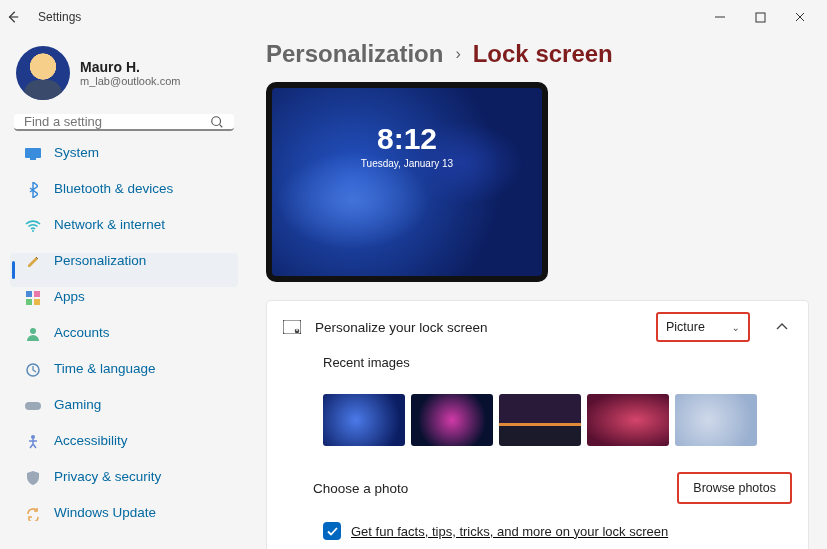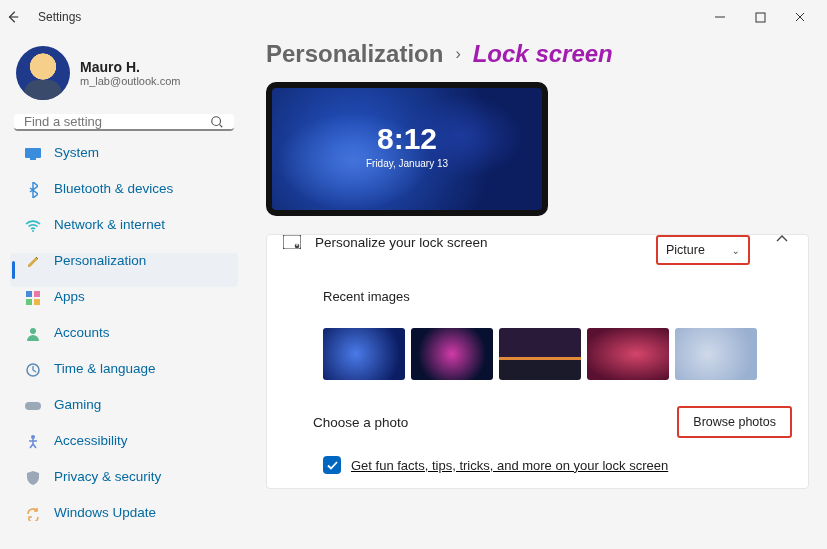--- a/index.html
+++ b/index.html
@@ -21,29 +21,29 @@
   .search .sicon { color:#555; }
   .nav { display:flex; flex-direction:column; gap:2px; margin-top:6px;}
   .nav-item { display:flex; height:34px; padding:0 10px 0 14px; border-radius:4px; font-size:13.5px; color:#0369a1; position:relative;}
   .nav-item.active { background:#eceff3;}
   .nav-item.active::before { content:""; position:absolute; left:2px; top:8px; bottom:8px; width:3px; background:#1a6fdc; border-radius:2px;}
   .nav-item .nicon { width:18px; height:18px; margin-right:12px; display:inline-flex; align-items:center; justify-content:center; font-size:14px;}
   .main { flex:1; padding: 6px 18px 0 18px; overflow:auto;}
   .crumb { display:flex; align-items:center; gap:12px; margin-bottom:14px;}
   .crumb .c1 { font-size:24px; color:#666; font-weight:600;}
   .crumb .chev { font-size:16px; color:#666;}
-  .crumb .c2 { font-size:24px; font-weight:600; color:#a21caf;font-style:italic;}
-  .preview { width: 282px; height: 134px; border-radius:10px; background: radial-gradient(circle at 30% 50%, #2556c8, #0c1e60 70%); border:6px solid #111; position:relative; margin-bottom:18px; display:flex; flex-direction:column; align-items:center; justify-content:flex-start; color:#fff; padding-top:34px;}
+  .crumb .c2 { font-size:24px; font-weight:600; color:#7f1d1d;}
+  .preview { width: 282px; height: 200px; border-radius:10px; background: radial-gradient(circle at 30% 50%, #2556c8, #0c1e60 70%); border:6px solid #111; position:relative; margin-bottom:18px; display:flex; flex-direction:column; align-items:center; justify-content:flex-start; color:#fff; padding-top:34px;}
   .preview::before{content:"";position:absolute;inset:0;border-radius:6px;background:
     radial-gradient(ellipse 110px 70px at 30% 60%, rgba(80,130,230,.7), transparent 70%),
     radial-gradient(ellipse 90px 60px at 70% 40%, rgba(30,60,160,.9), transparent 70%);}
   .preview .ptime { font-size:30px; font-weight:600; position:relative;}
   .preview .pdate { font-size:10px; position:relative; margin-top:2px;}
   .panel { background:#fff; border:1px solid #e6e6e6; border-radius:4px; margin-bottom:4px;}
-  .panel-row { display:flex; height:52px; padding:0 16px; gap:14px;}
+  .panel-row { display:flex; align-items:center; height:52px; padding:0 16px; gap:14px;}
   .panel-row .ric { width:18px; color:#444;}
   .panel-row .rlabel { flex:1; font-size:13.5px; color:#222;}
   .dropdown { border:2px solid #d93a2b; border-radius:3px; height:30px; min-width:94px; display:flex; align-items:center; padding:0 8px; gap:10px; font-size:12.5px; color:#222; margin-right:8px;}
   .dropdown .dchev { margin-left:auto; font-size:10px; color:#555;}
   .expand-chev { color:#444; font-size:13px; padding:0 4px;}
   .recent-label { font-size:13px; color:#222; margin-bottom:24px; margin-left:56px; margin-top:2px;}
   .thumbs { display:flex; gap:6px; margin-left:56px; margin-bottom:16px;}
   .thumb { width:82px; height:52px; border-radius:3px; }
   .t1{background:radial-gradient(circle at 40% 50%,#4a7ae8,#0b1d63 80%);}
   .t2{background:radial-gradient(circle at 50% 50%,#d13aa8,#081030 70%);}
@@ -210,21 +210,21 @@
 
   <div class="main">
     <div class="crumb">
       <span class="c1">Personalization</span>
       <span class="chev">›</span>
       <span class="c2">Lock screen</span>
     </div>
 
     <div class="preview">
       <div class="ptime">8:12</div>
-      <div class="pdate">Friday, January 13</div>
+      <div class="pdate">Tuesday, January 13</div>
     </div>
 
     <div class="panel">
       <div class="panel-row">
         <span class="ric">
             <svg width="18" height="14" viewBox="0 0 18 14">
               <rect x="0" y="0" width="18" height="14" rx="2" fill="none" stroke="#444" stroke-width="1.2"></rect>
               <circle cx="14" cy="11" r="2.3" fill="#444"></circle>
               <path d="M13 10h2m-1-1v2" stroke="#fff" stroke-width=".8"></path>
             </svg>

